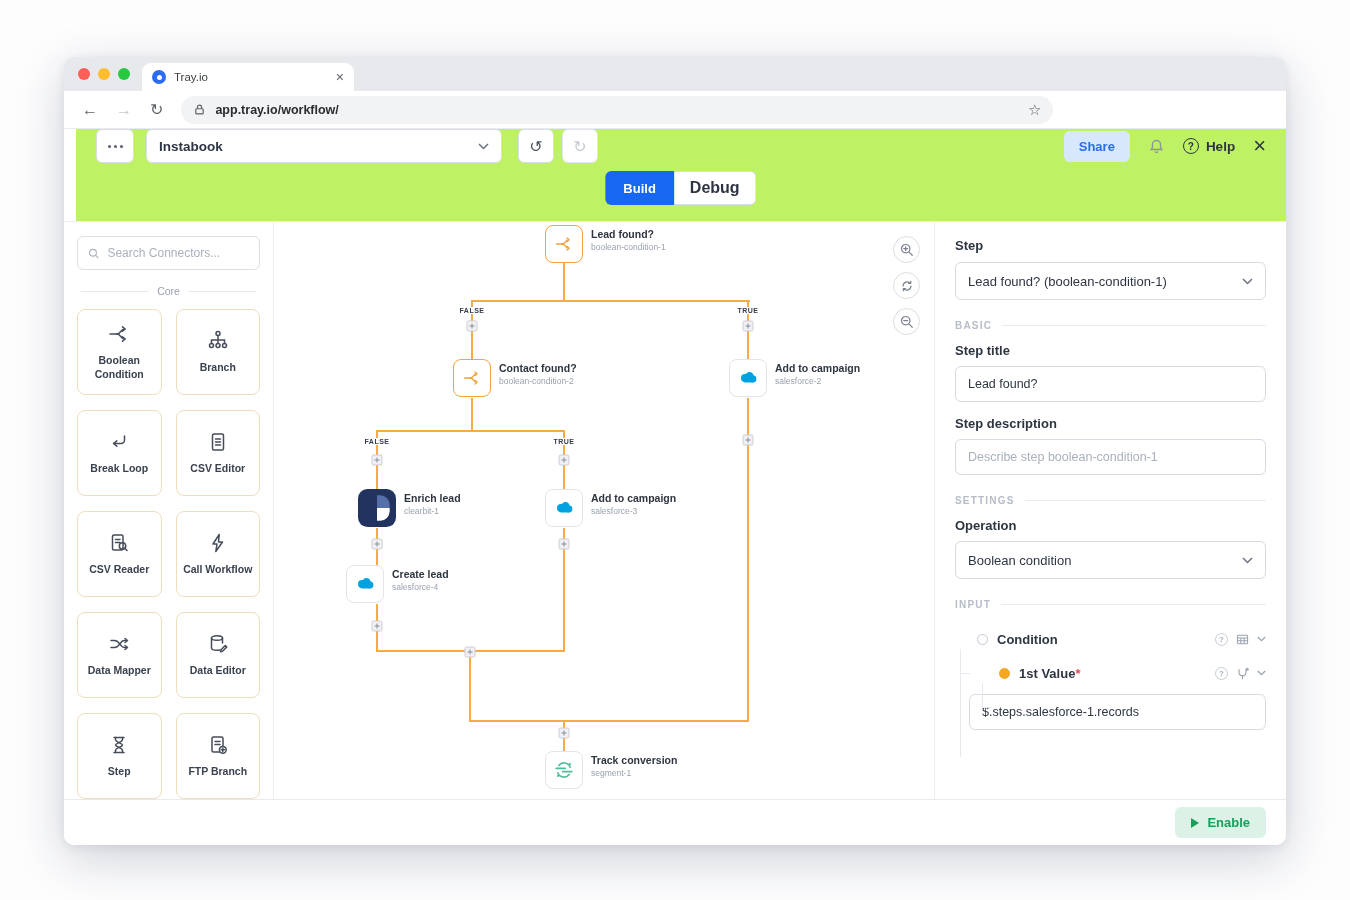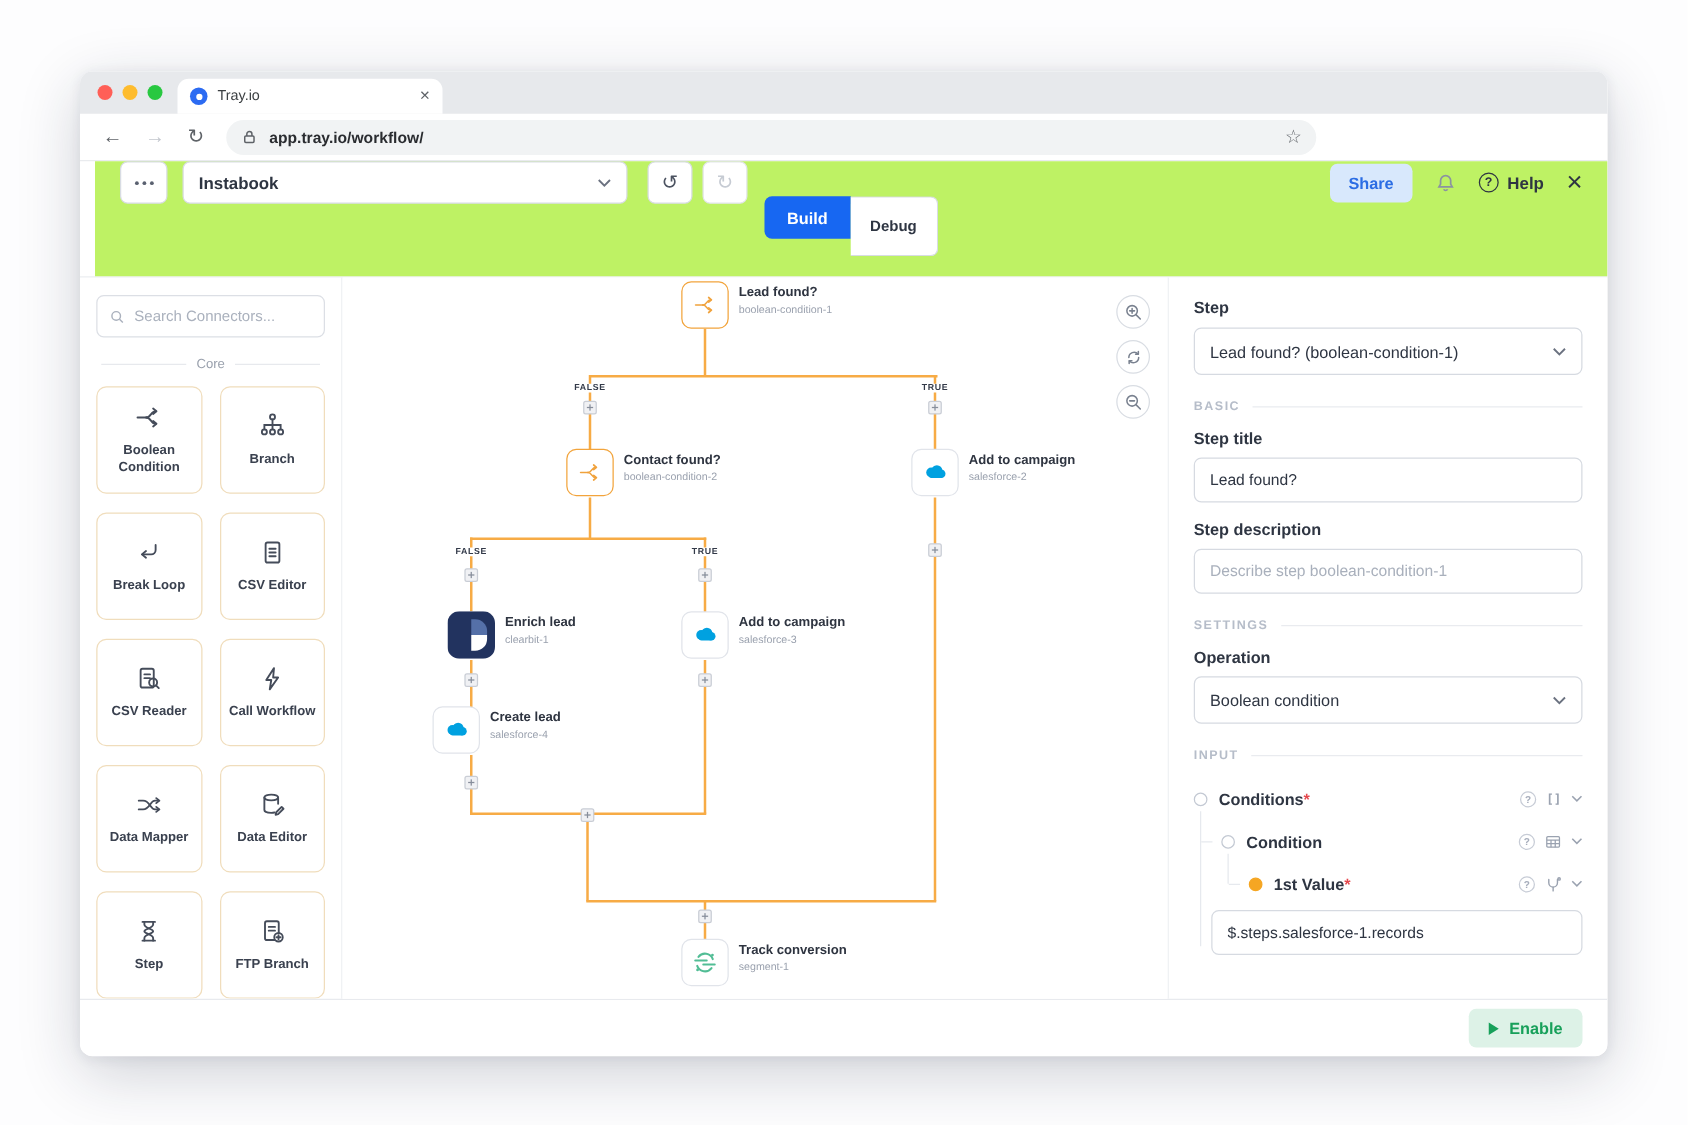--- a/index.html
+++ b/index.html
@@ -31,21 +31,21 @@
   .dots { width:3px; height:3px; border-radius:50%; background:#5a6170; box-shadow:6px 0 0 #5a6170, -6px 0 0 #5a6170; }
   .wfselect { margin-left:12px; width:356px; padding:0 12px; justify-content:flex-start; }
   .wfname { font-size:13.5px; font-weight:700; color:#2e3542; }
   .wfselect svg { margin-left:auto; }
   .undo { width:36px; margin-left:16px; font-size:16px; color:#4b5260; }
   .undo::after{content:"↺"}
   .redo { width:36px; margin-left:8px; font-size:16px; color:#c6cbd3; border-color:#e2e5ea; }
   .redo::after{content:"↻"}
   .tb-center { position:absolute; left:50%; bottom:16px; transform:translateX(-50%); display:flex; }
   .build { height:34px; padding:0 18px; background:#1767F2; color:#fff; font-size:13px; font-weight:700; border-radius:6px 0 0 6px; display:flex; align-items:center; }
-  .debug { height:48px; padding:0 16px; background:#fff; color:#2e3542; font-size:12px; font-weight:700; border:1px solid #d8dce3; border-left:none; border-radius:0 6px 6px 0; display:flex; align-items:center; }
+  .debug { height:34px; padding:0 16px; background:#fff; color:#2e3542; font-size:16px; font-weight:700; border:1px solid #d8dce3; border-left:none; border-radius:0 6px 6px 0; display:flex; align-items:center; }
   .tb-right { margin-left:auto; display:flex; align-items:center; gap:18px; height:34px; }
   .share { background:#d8e8fc; color:#2b6de4; font-size:13px; font-weight:700; padding:8px 15px; border-radius:6px; }
   .helpwrap { display:flex; align-items:center; gap:7px; }
   .qcircle { width:16px; height:16px; border:1.6px solid #2e3542; border-radius:50%; color:#2e3542; font-size:10px; font-weight:700; display:flex; align-items:center; justify-content:center; }
   .qcircle::after{content:"?"}
   .helplabel { font-size:13.5px; font-weight:700; color:#2e3542; }
   .xclose::after { content:"×"; font-size:22px; color:#2e3542; line-height:1; }
   
   .main { display:flex; height:578px; border-top:1px solid #eceef1; flex:none; }
   
@@ -481,31 +481,20 @@
           <span>INPUT</span>
           <i></i>
         </div>
 
       <div class="tree">
         <div class="vline" style="left:5px;top:27px;height:108px"></div>
         <div class="vline" style="left:27px;top:61px;height:24px"></div>
         <div class="hdash" style="left:6px;top:51px;width:9px"></div>
         <div class="hdash" style="left:28px;top:85px;width:9px"></div>
 
-        <div class="trow">
-          <span class="bullet"></span>
-          <span class="tlabel"><span>Conditions</span><span class="req">*</span></span>
-          <span class="ricons">
-            <span class="qicon"></span>
-            <span class="ttype">[]</span>
-            <svg width="9" height="6" viewBox="0 0 11 7" fill="none" stroke="#9aa2b0" stroke-width="1.5">
-                <path d="M1 1l4.5 4.5L10 1"></path>
-              </svg>
-          </span>
-        </div>
 
         <div class="trow ind1">
           <span class="bullet"></span>
           <span class="tlabel">Condition</span>
           <span class="ricons">
             <span class="qicon"></span>
             <svg width="13" height="11" viewBox="0 0 15 13" fill="none" stroke="#9aa2b0" stroke-width="1.2">
                 <rect x="1.5" y="1.5" width="12" height="10" rx="1"></rect>
                 <path d="M1.5 4.8h12M1.5 8.1h12M5.5 4.8v6.7M9.5 4.8v6.7"></path>
               </svg>

